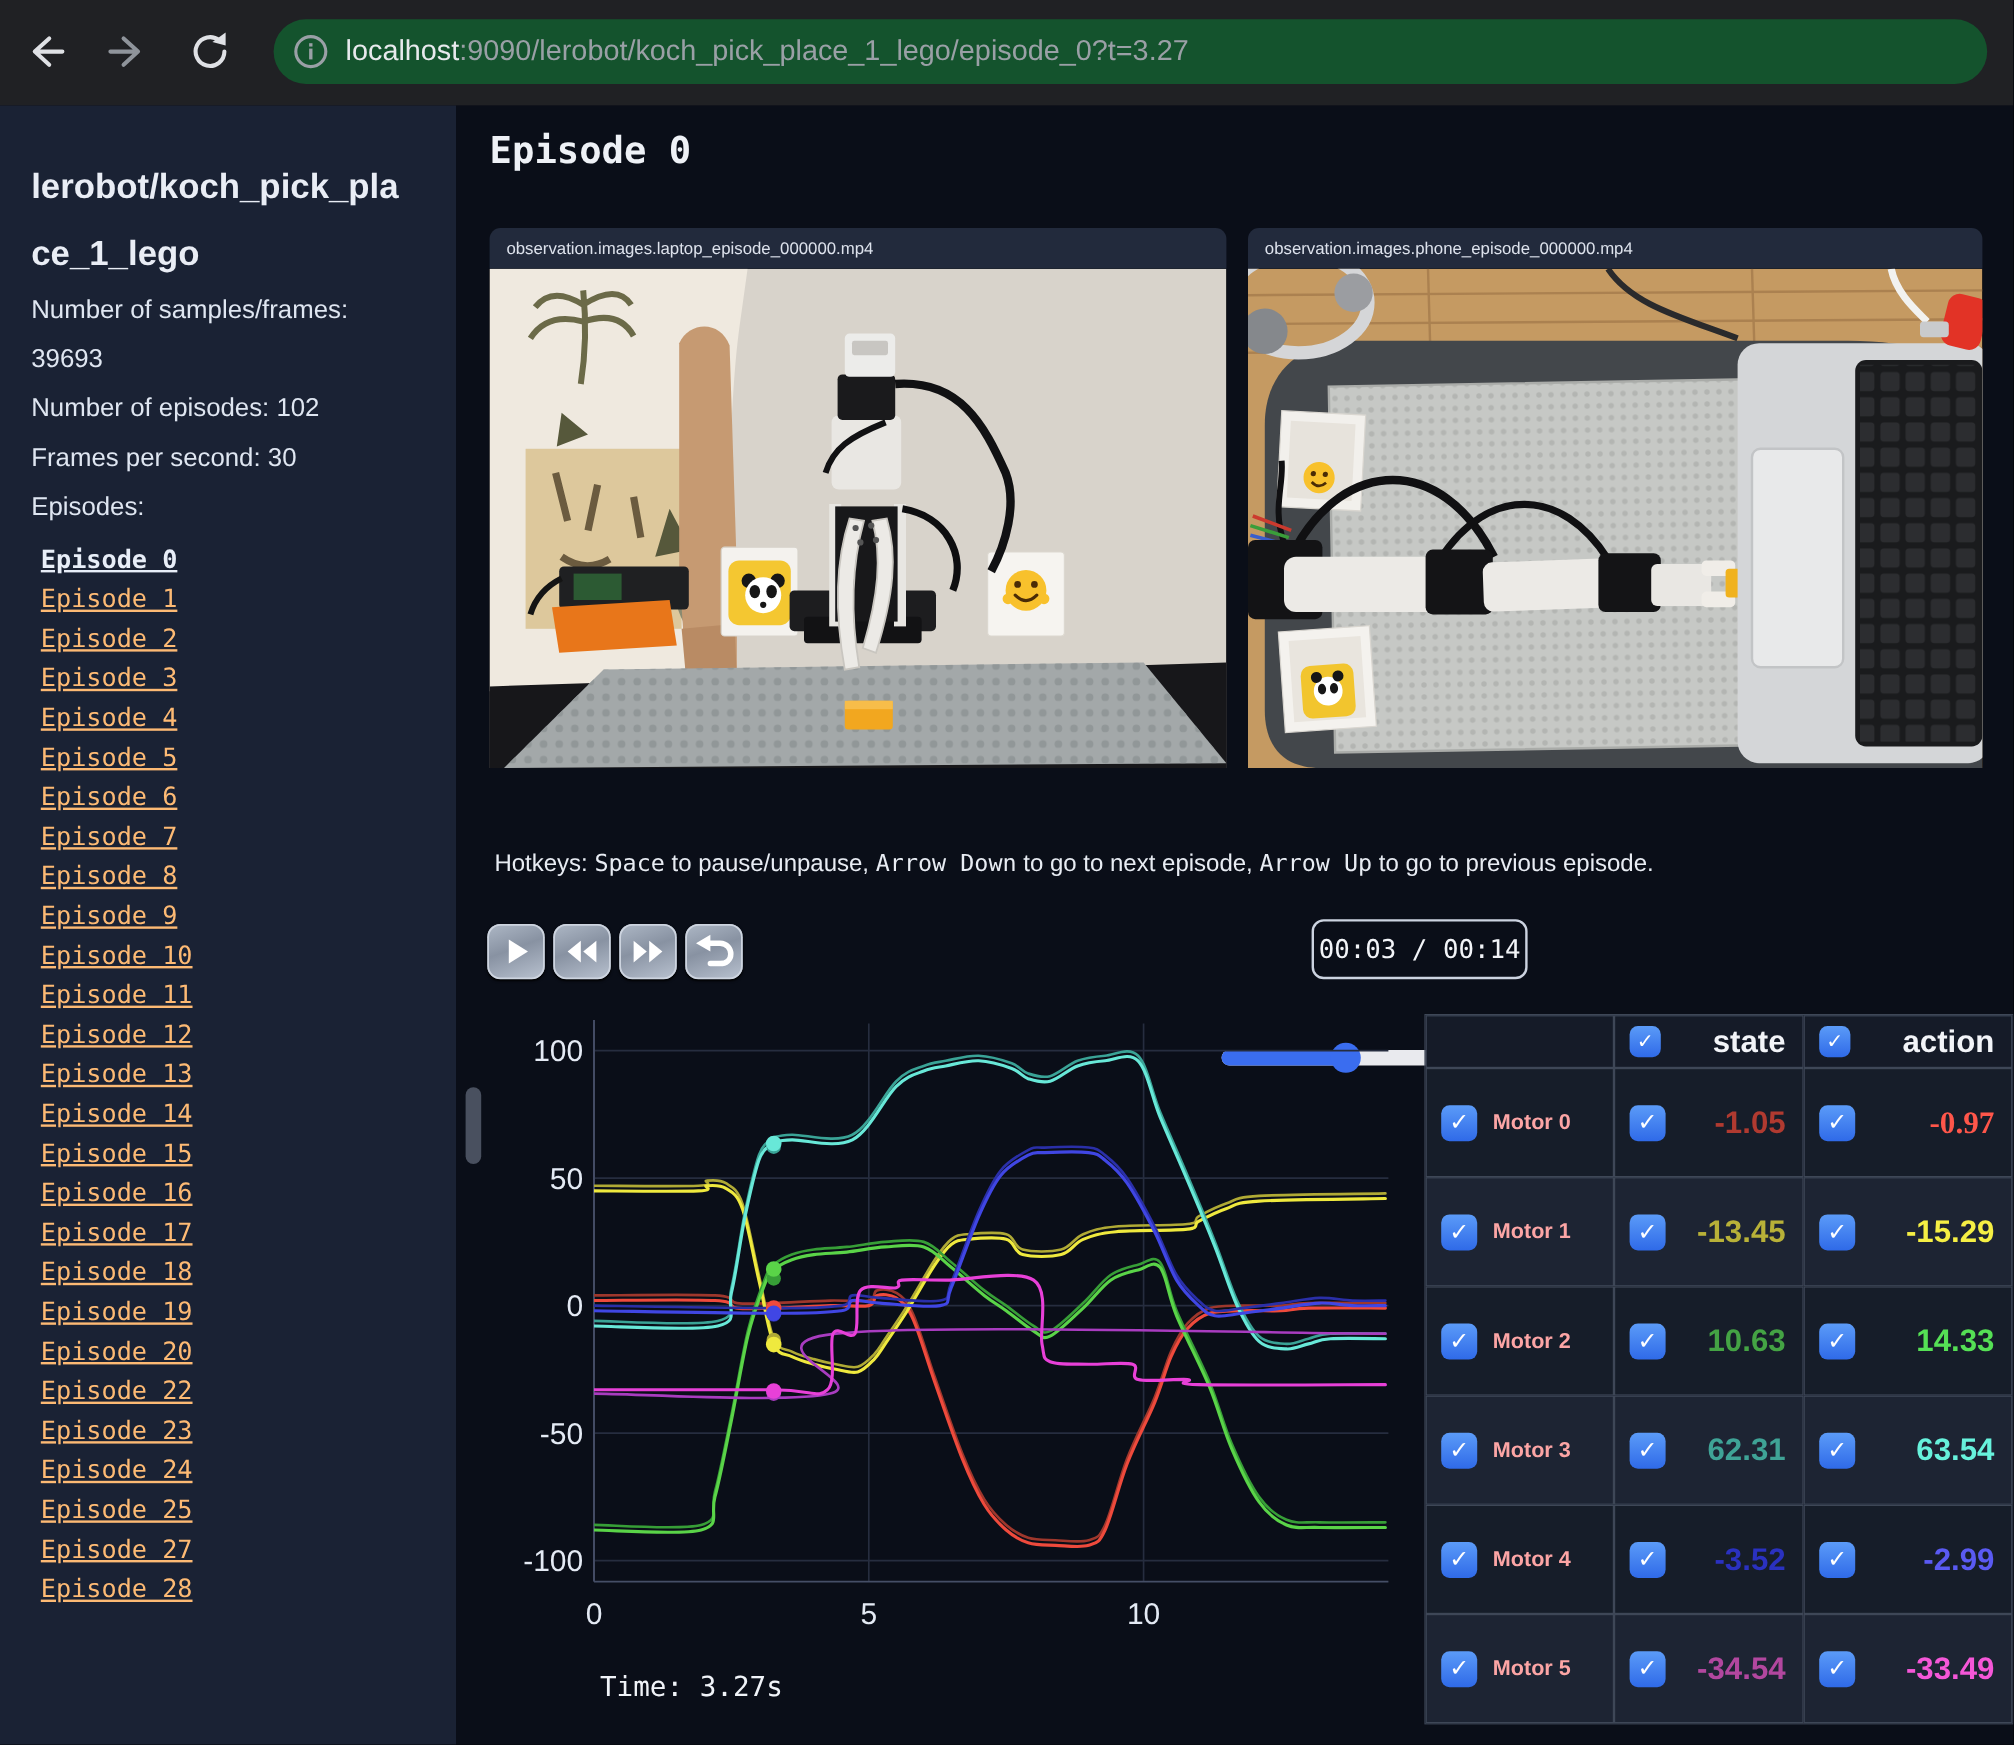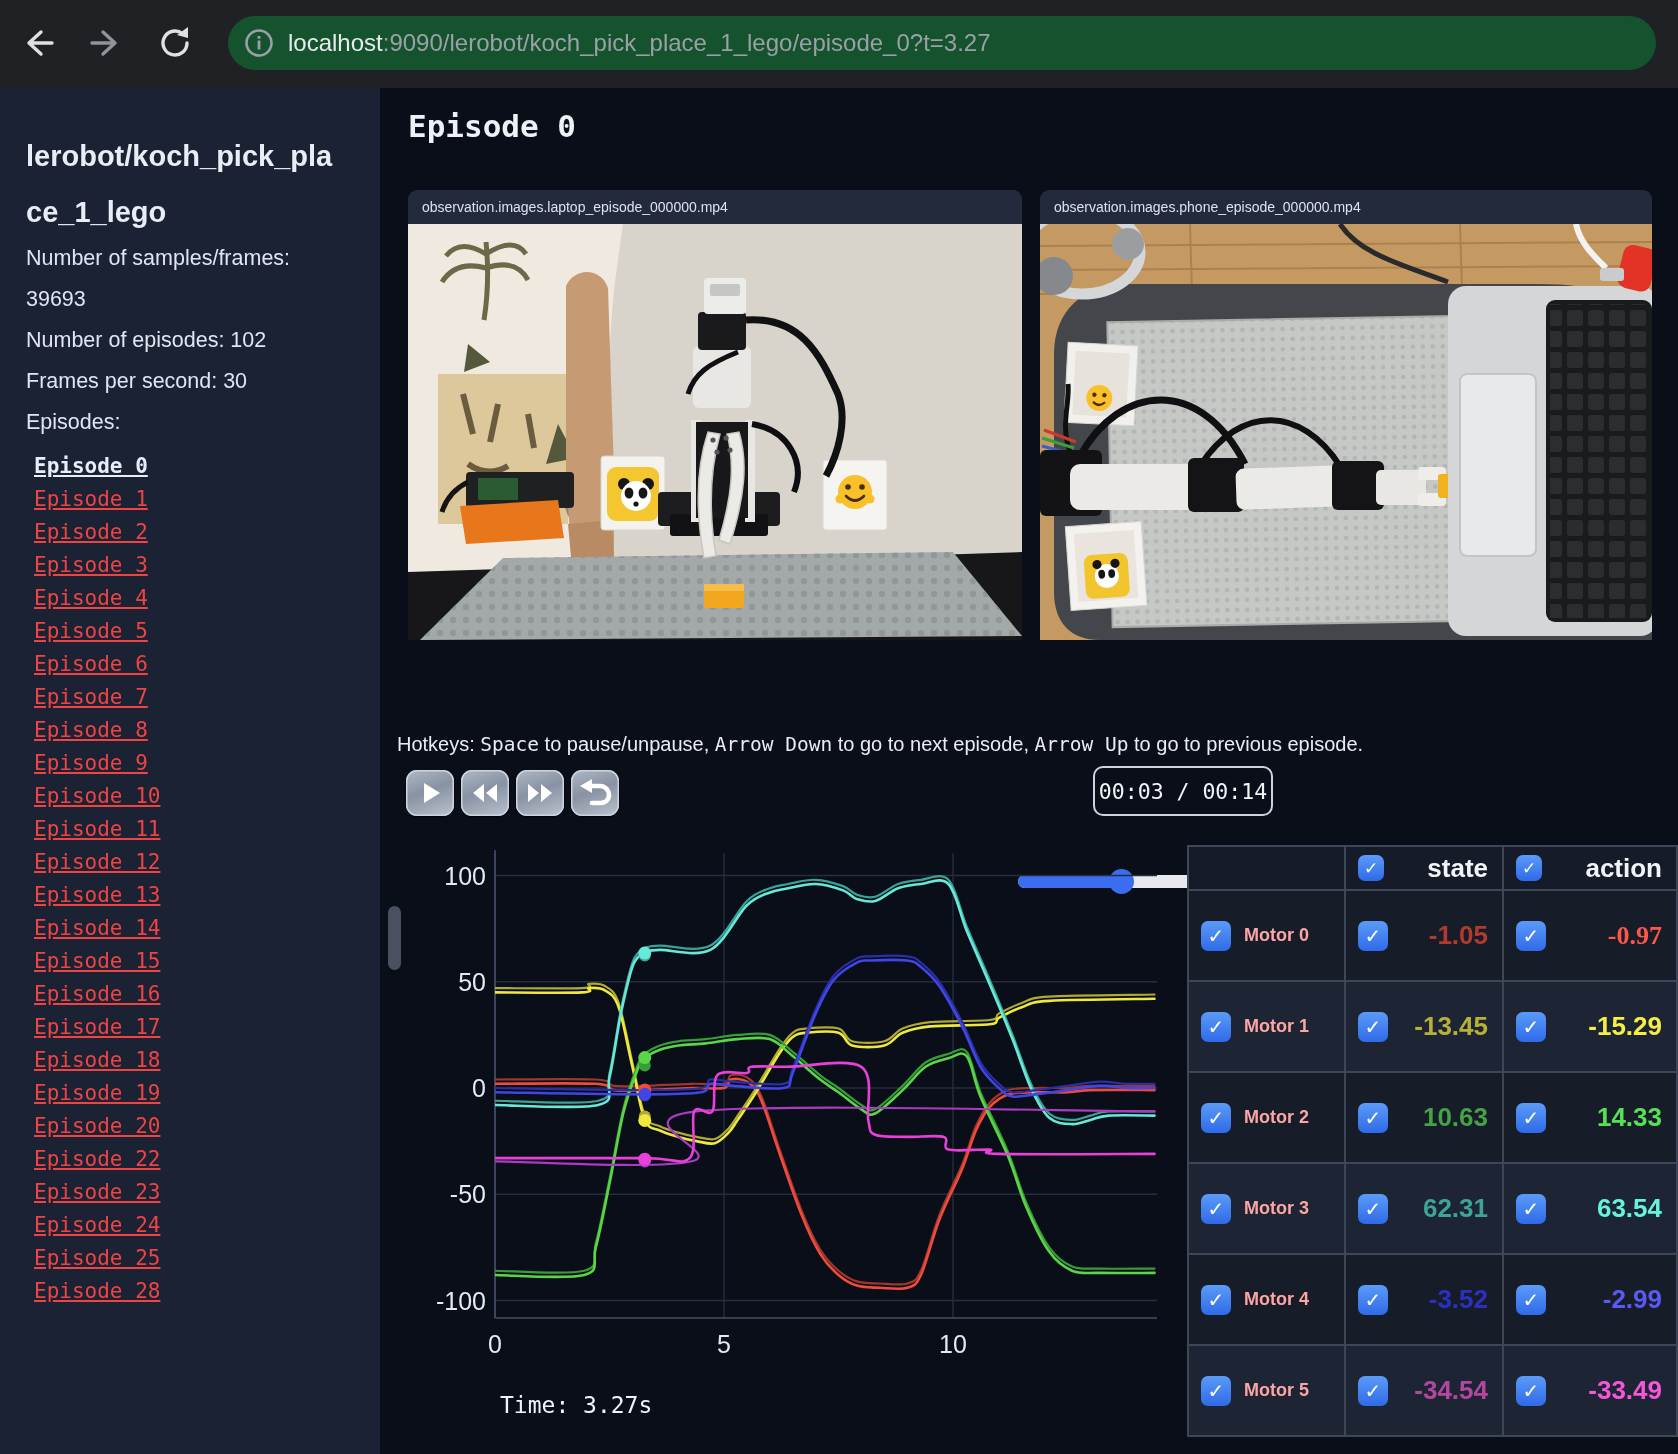--- a/index.html
+++ b/index.html
@@ -13,34 +13,34 @@
   #urlpill{position:absolute;left:228px;top:16px;width:1428px;height:54px;background:#14532d;border-radius:27px;display:flex;align-items:center;}
   #urlinfo{margin-left:14px;width:34px;height:34px;flex:0 0 auto;}
   #urltext{margin-left:12px;font-size:24px;color:#9aa0a6;white-space:nowrap;}
   #urltext .host{color:#e8eaed;}
 
   
   #sidebar{position:absolute;left:0;top:88px;width:380px;height:1366px;background:#1a2234;overflow:hidden;}
   #ds-title{position:absolute;left:26px;top:40px;width:310px;font-size:29px;font-weight:bold;color:#e9edf5;line-height:56px;word-break:break-all;}
   #ds-stats{position:absolute;left:26px;top:150px;width:268px;font-size:21.5px;color:#dfe6f1;line-height:41px;}
   #ep-list{position:absolute;left:34px;top:362px;width:330px;}
-  .ep-link{display:block;height:33px;line-height:33px;font-size:21px;color:#ef4444;text-decoration:underline;}
+  .ep-link{display:block;height:33px;line-height:33px;font-size:21px;color:#fdba74;text-decoration:underline;}
   .ep-link.active{font-weight:bold;color:#e8eef8;}
 
   
   #main{position:absolute;left:380px;top:88px;width:1298px;height:1366px;background:#0a0e18;}
   #page-title{position:absolute;left:28px;top:20px;font-size:31px;font-weight:bold;color:#eef1f6;}
   .vpanel{position:absolute;top:102px;}
   .vpanel .vhead{height:34px;background:#222a3c;border-radius:9px 9px 0 0;display:flex;align-items:center;
      padding-left:14px;font-size:14px;color:#dde2ec;}
   .vpanel .vbody{background:#000;}
   #vpanel-left{left:28px;width:614px;}
   #vpanel-right{left:660px;width:612px;}
 
-  #hotkeys{position:absolute;left:17px;top:620px;font-size:20px;color:#e8ecf3;margin-top:25px;}
+  #hotkeys{position:absolute;left:32px;top:620px;font-size:20px;color:#e8ecf3;}
   #hotkeys code{font-size:19.5px;}
 
   .pbtn{position:absolute;top:682px;width:48px;height:46px;border-radius:11px;
      background:linear-gradient(160deg,#aeb8c6 0%,#8892a2 45%,#b9c2d0 100%);
      box-shadow:inset 0 0 0 1.5px #cdd4df, 0 1px 2px #000;display:flex;align-items:center;justify-content:center;}
   #slider{position:absolute;left:638px;top:787px;width:440px;height:13px;border-radius:7px;background:#e9eaee;}
   #slider-fill{position:absolute;left:0;top:0;height:13px;border-radius:7px 0 0 7px;background:#3a6df0;}
   #slider-thumb{position:absolute;top:-6px;width:25px;height:25px;border-radius:50%;background:#3a6df0;}
   #timebox{position:absolute;left:713px;top:678px;width:176px;height:46px;border:2px solid #ccd3e0;border-radius:10px;
      display:flex;align-items:center;justify-content:center;font-size:21.5px;color:#f2f4f8;}
@@ -124,20 +124,21 @@
         <a class="ep-link mono">Episode 15</a>
         <a class="ep-link mono">Episode 16</a>
         <a class="ep-link mono">Episode 17</a>
         <a class="ep-link mono">Episode 18</a>
         <a class="ep-link mono">Episode 19</a>
         <a class="ep-link mono">Episode 20</a>
         <a class="ep-link mono">Episode 22</a>
         <a class="ep-link mono">Episode 23</a>
         <a class="ep-link mono">Episode 24</a>
         <a class="ep-link mono">Episode 25</a>
+        <a class="ep-link mono">Episode 27</a>
         <a class="ep-link mono">Episode 28</a>
       </div>
   </div>
 
   <div id="main">
     <div id="page-title" class="mono">Episode 0</div>
 
     <div class="vpanel" id="vpanel-left">
       <div class="vhead">observation.images.laptop_episode_000000.mp4</div>
       <div class="vbody" style="height:416px;">

